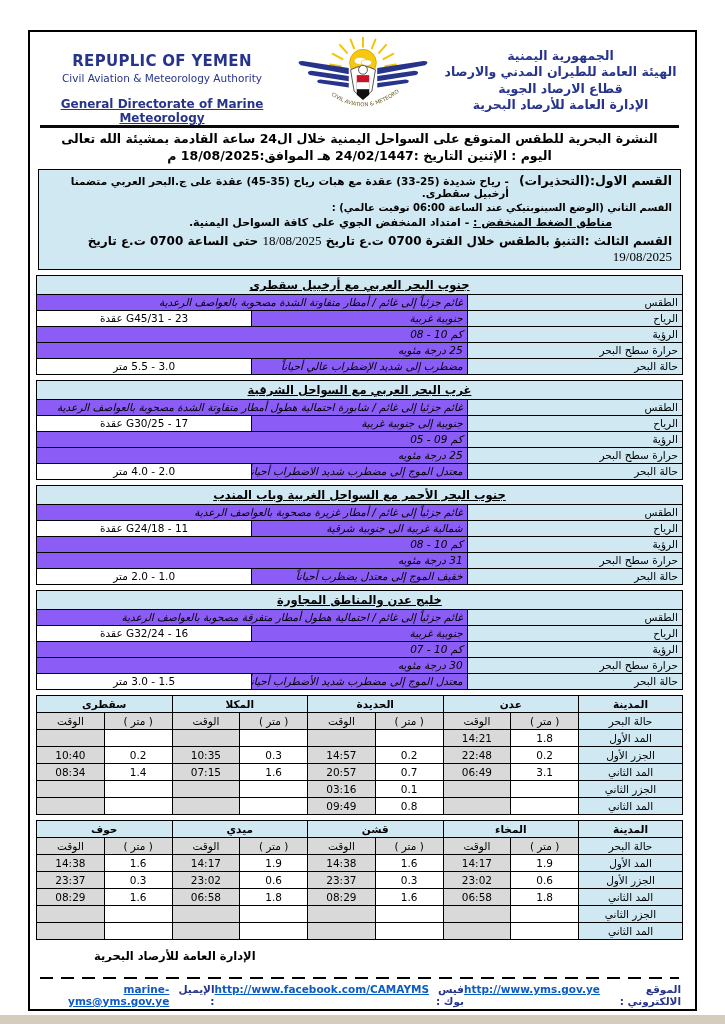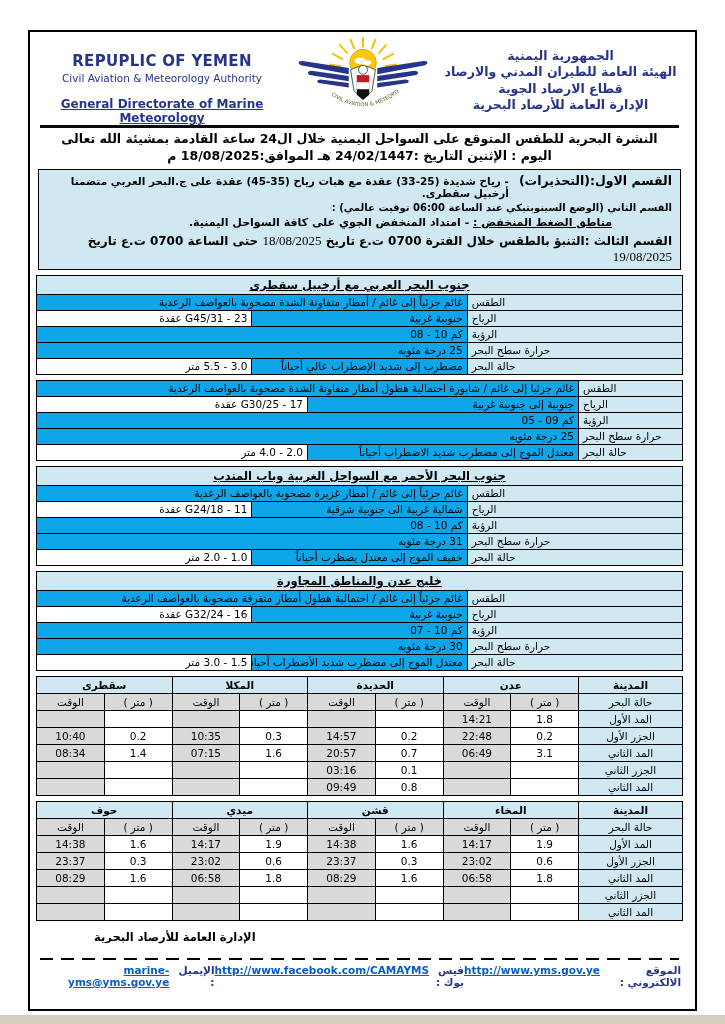--- a/index.html
+++ b/index.html
@@ -43,23 +43,23 @@
   .s3-line{font-size:12px;font-weight:bold;margin-top:4px;}
   .s3-line .date{font-family:"Liberation Serif", serif;font-weight:normal;font-size:13px;}
   
   .ftable{
     width:100%;border-collapse:collapse;table-layout:fixed;direction:rtl;
     margin-top:5px;font-size:10.5px;
   }
   .ftable td{border:1px solid #000;height:16px;padding:0 4px;overflow:hidden;white-space:nowrap;}
   .ftable .f-title{background:var(--blue);text-align:center;font-weight:bold;font-size:11.5px;height:19px;}
   .ftable .f-title span{text-decoration:underline;}
-  .ftable .f-label{background:var(--blue);width:104px;text-align:left;}
-  .ftable .f-content{text-align:right;background:#0ea5e9;}
-  .ftable .f-value{width:148px;text-align:right;background:#fff;}
+  .ftable .f-label{background:var(--blue);width:104px;text-align:right;}
+  .ftable .f-content{text-align:right;background:#8b5cf6;font-style:italic;}
+  .ftable .f-value{width:148px;text-align:center;background:#fff;}
   
   .ttable{
     width:100%;border-collapse:collapse;table-layout:fixed;direction:rtl;
     margin-top:5px;font-size:10.5px;text-align:center;
   }
   .ttable td{border:1px solid #000;height:17px;padding:0 2px;overflow:hidden;white-space:nowrap;}
   .ttable .t-labelcol{width:104px;background:var(--blue);}
   .ttable .t-city{background:var(--blue);font-weight:bold;}
   .ttable .t-sub{background:var(--gray);text-align:center;}
   .ttable .t-meter{background:#fff;}
@@ -192,20 +192,23 @@
           </tr>
           <tr>
             <td class="f-label">حالة البحر</td>
             <td class="f-content">مضطرب إلى شديد الإضطراب عالي أحياناً</td>
             <td class="f-value">3.0 - 5.5 متر</td>
           </tr>
         </tbody>
       </table>
       <table class="ftable" dir="rtl">
         <tbody>
+          <tr>
+            <td class="f-title" colspan="3"><span>غرب البحر العربي مع السواحل الشرقية</span></td>
+          </tr>
           <tr>
             <td class="f-label">الطقس</td>
             <td class="f-content" colspan="2">غائم جزئيا إلى غائم / شابورة احتمالية هطول أمطار متفاوتة الشدة مصحوبة بالعواصف الرعدية</td>
           </tr>
           <tr>
             <td class="f-label">الرياح</td>
             <td class="f-content">جنوبية إلى جنوبية غربية</td>
             <td class="f-value">17 - 25/G30 عقدة</td>
           </tr>
           <tr>

